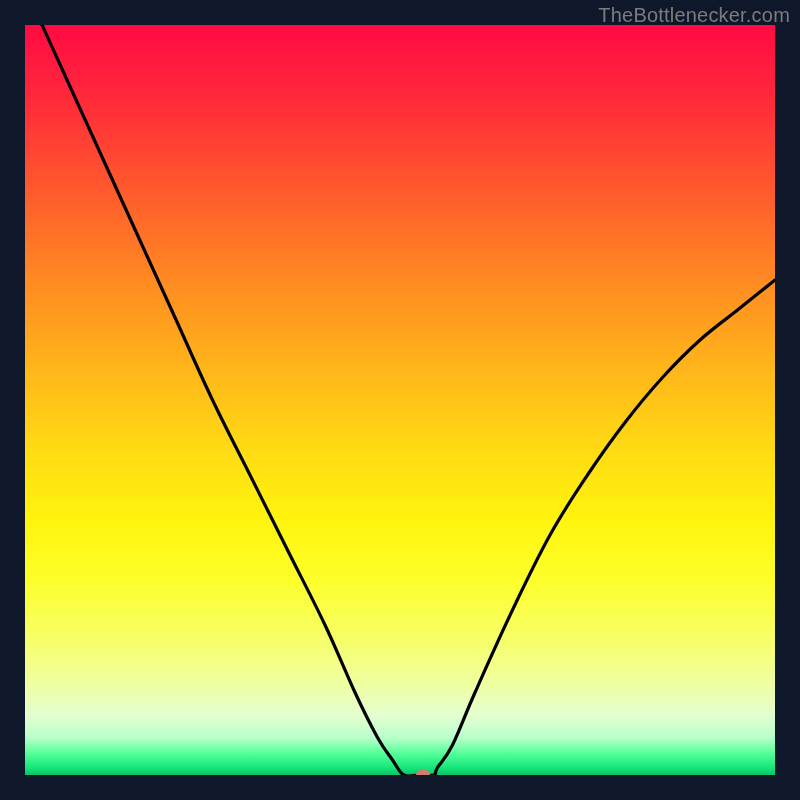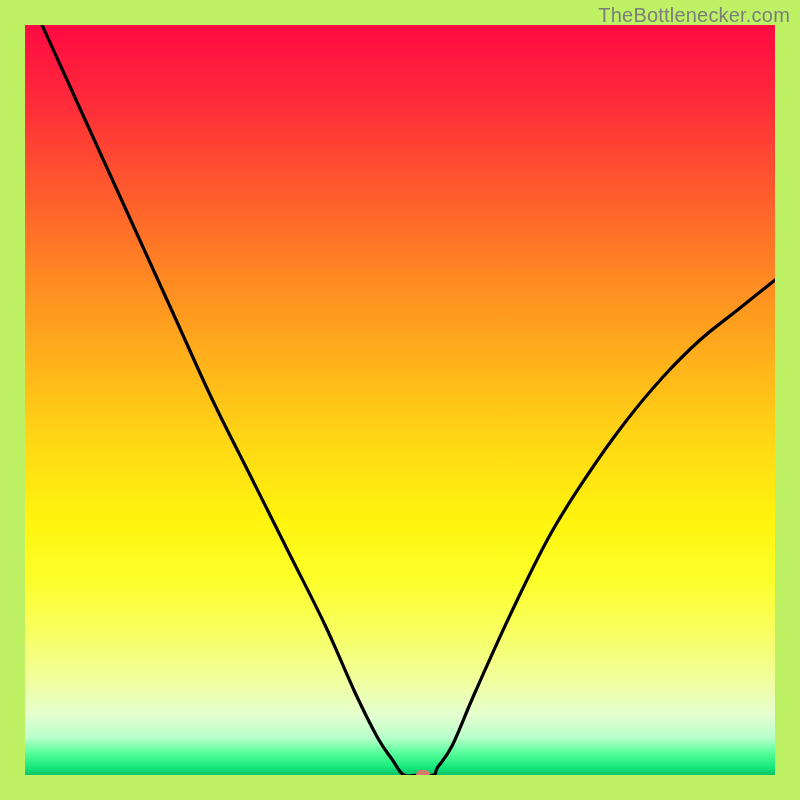--- a/index.html
+++ b/index.html
@@ -8,21 +8,21 @@
     width: 800px;
     height: 800px;
     overflow: hidden;
     background: #000;
     font-family: Arial, Helvetica, sans-serif;
   }
   .frame {
     position: relative;
     width: 800px;
     height: 800px;
-    background: #bef264;
+    background: #0f172a;
     text-align: center;
   }
   .plot {
     position: absolute;
     left: 25px;
     top: 25px;
     width: 750px;
     height: 750px;
     overflow: hidden;
   }

